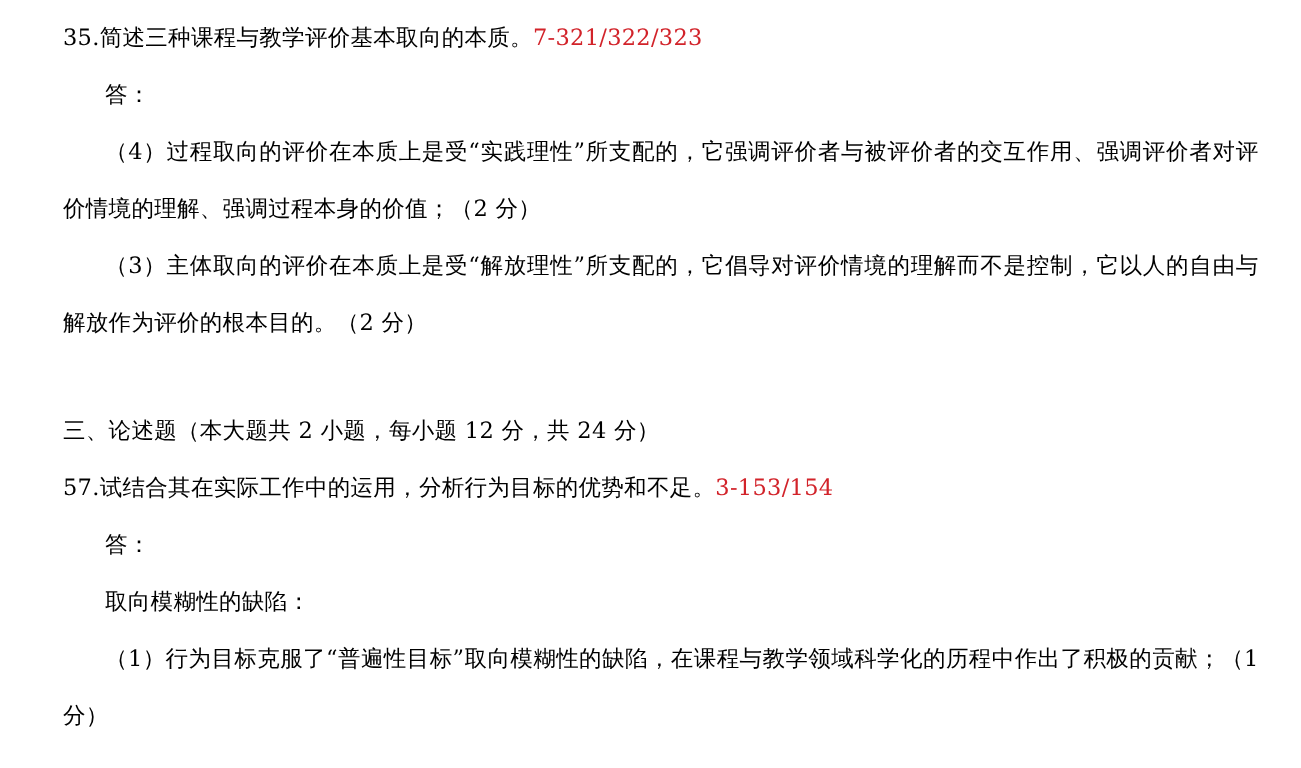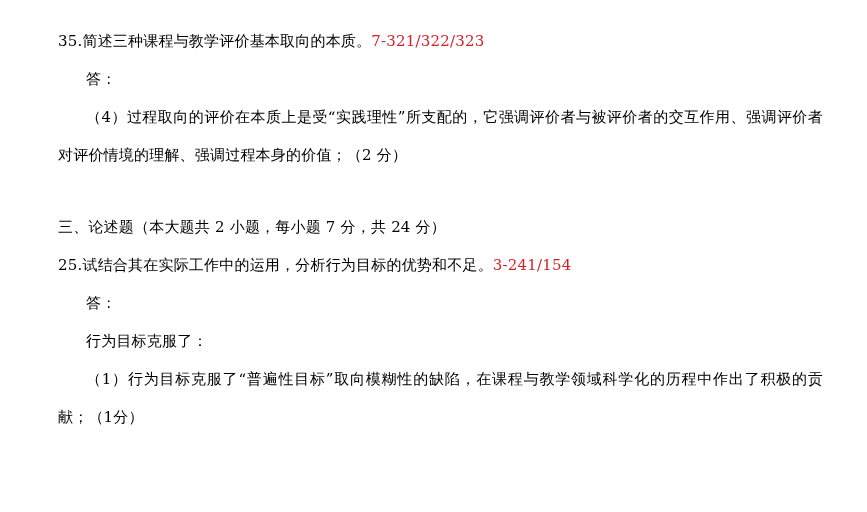--- a/index.html
+++ b/index.html
@@ -11,21 +11,21 @@
     width: 867px;
     height: 512px;
     overflow: hidden;
     font-family: "DejaVu Serif", "Liberation Serif", serif;
     color: #000000;
   }
   .page {
     position: relative;
     width: 867px;
     height: 512px;
-    padding: 16px;
+    padding: 0;
     box-sizing: border-box;
   }
   .content {
     padding: 6px 28px 0 42px;
   }
   p {
     margin: 0 0 0 0;
     font-size: 15px;
     line-height: 38px;
     letter-spacing: 0.2px;
@@ -57,29 +57,30 @@
 
     <p class="indent-1">
       <span>35.简述三种课程与教学评价基本取向的本质。</span><span class="ref">7-321/322/323</span>
     </p>
 
     <p class="indent-2">答：</p>
 
 
     <p class="indent-2">（4）过程取向的评价在本质上是受“实践理性”所支配的，它强调评价者与被评价者的交互作用、强调评价者对评价情境的理解、强调过程本身的价值；（2 分）</p>
 
+    <p class="indent-2">（3）主体取向的评价在本质上是受“解放理性”所支配的，它倡导对评价情境的理解而不是控制，它以人的自由与解放作为评价的根本目的。（2 分）</p>
 
     <div class="spacer-block"></div>
 
-    <p class="indent-1 section-head">三、论述题（本大题共 2 小题，每小题 7 分，共 24 分）</p>
+    <p class="indent-1 section-head">三、论述题（本大题共 2 小题，每小题 12 分，共 24 分）</p>
 
     <p class="indent-1">
-      <span>25.试结合其在实际工作中的运用，分析行为目标的优势和不足。</span><span class="ref">3-241/154</span>
+      <span>57.试结合其在实际工作中的运用，分析行为目标的优势和不足。</span><span class="ref">3-153/154</span>
     </p>
 
     <p class="indent-2">答：</p>
 
-    <p class="indent-2">行为目标克服了：</p>
+    <p class="indent-2">取向模糊性的缺陷：</p>
 
     <p class="indent-2">（1）行为目标克服了“普遍性目标”取向模糊性的缺陷，在课程与教学领域科学化的历程中作出了积极的贡献；（1分）</p>
 
   </div>
 </div>
 
 </body></html>

